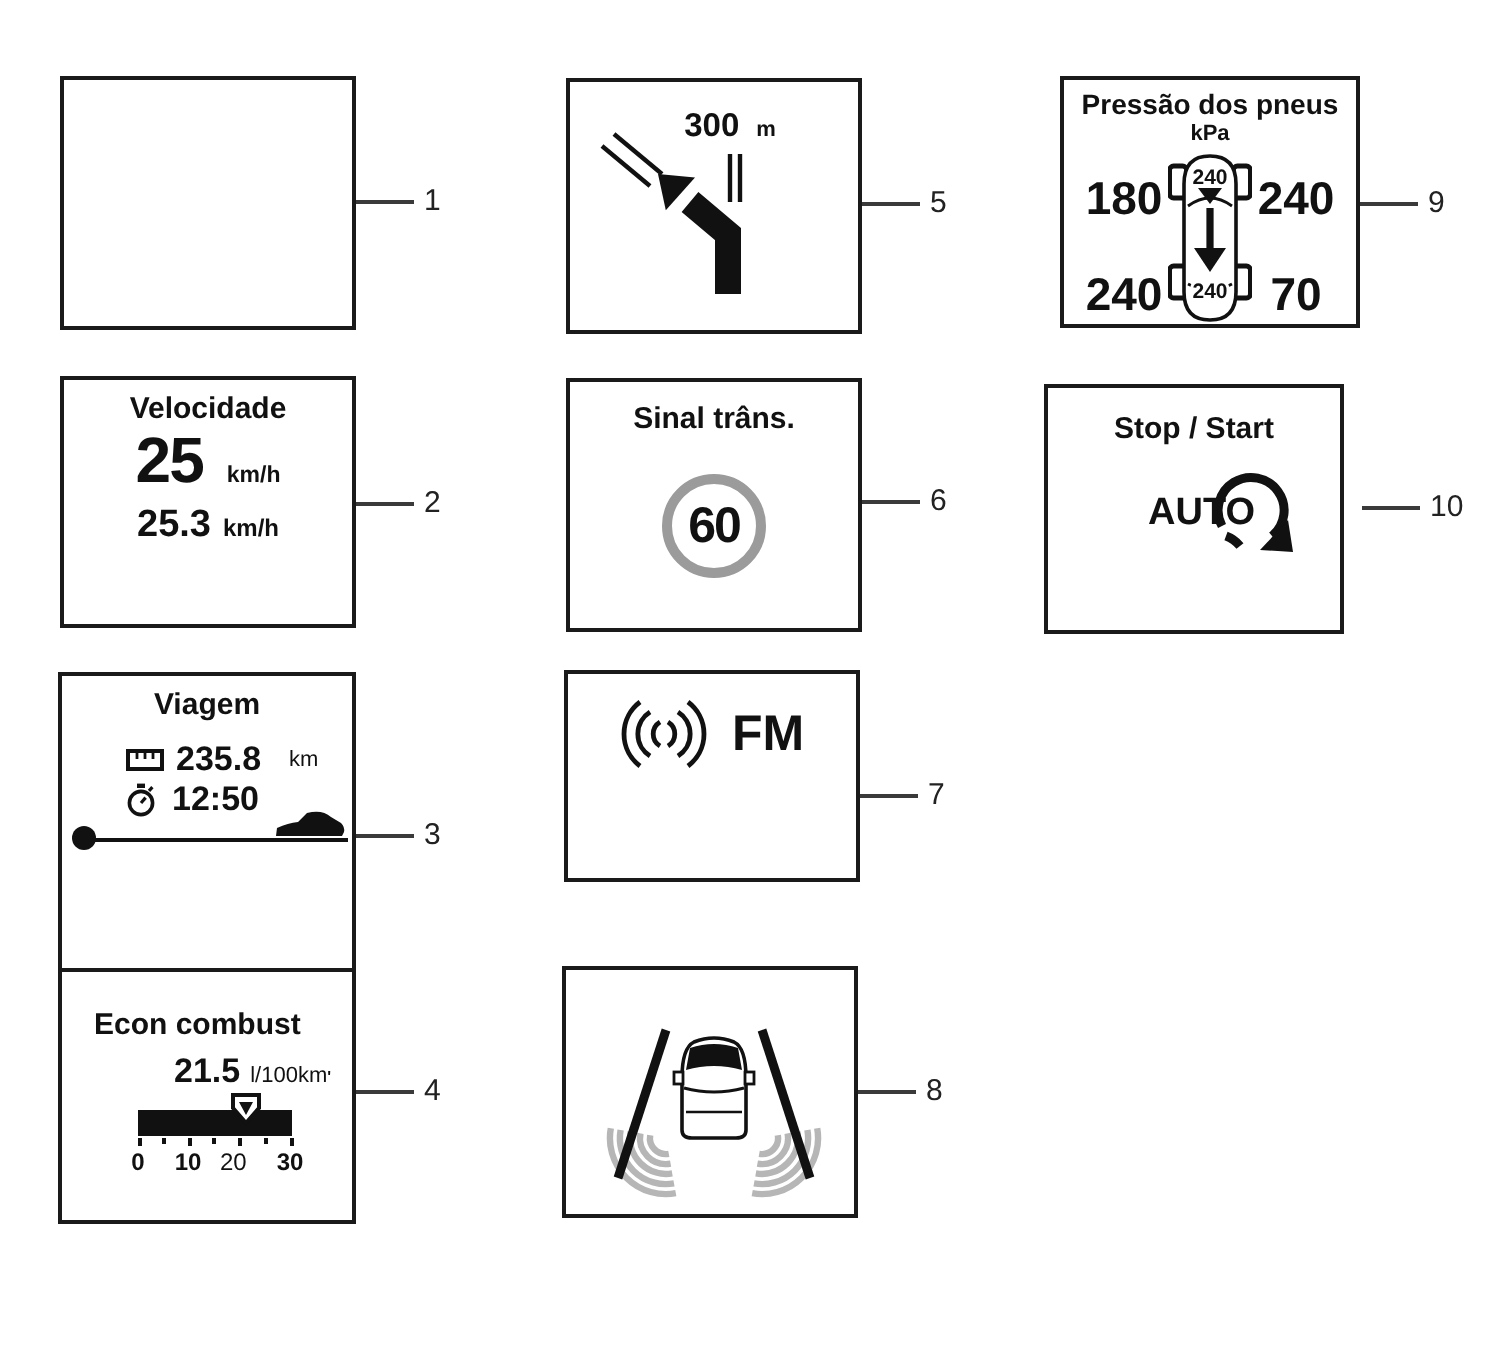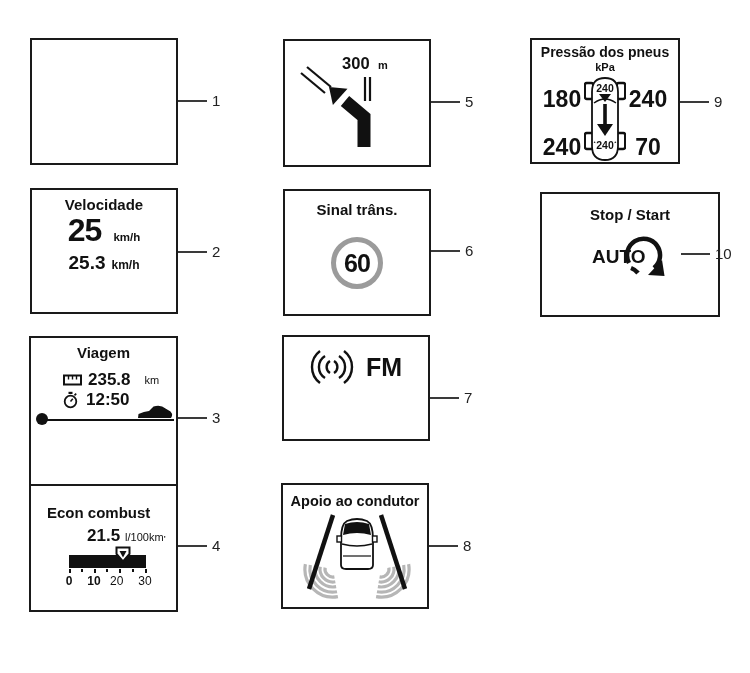--- a/index.html
+++ b/index.html
@@ -81,21 +81,21 @@
       <div style="position:absolute;left:50px;top:83px;width:1.5px;height:3px;background:#111"></div>
       <div style="position:absolute;left:63px;top:83px;width:1.5px;height:4px;background:#111"></div>
       <div style="position:absolute;left:75px;top:83px;width:1.5px;height:3px;background:#111"></div>
       <div style="position:absolute;left:88px;top:83px;width:1.5px;height:4px;background:#111"></div>
       <div style="position:absolute;left:101px;top:83px;width:1.5px;height:3px;background:#111"></div>
       <div style="position:absolute;left:114px;top:83px;width:1.5px;height:4px;background:#111"></div>
     </div>
     <span style="position:absolute;left:28px;top:88px;width:20px;text-align:center;font-weight:700;font-size:12px">0</span>
     <span style="position:absolute;left:53px;top:88px;width:20px;text-align:center;font-weight:700;font-size:12px">10</span>
     <span style="position:absolute;left:79px;top:88px;width:20px;font-weight:400;font-size:12px">20</span>
-    <span style="position:absolute;left:104px;top:88px;width:20px;text-align:center;font-weight:400;font-size:12px">30</span>
+    <span style="position:absolute;left:104px;top:88px;width:20px;text-align:center;font-weight:700;font-size:12px">30</span>
   </div>
 
   <div class="panel" style="left:283px;top:39px;width:148px;height:128px">
     <div style="position:absolute;top:13px;left:0;right:0;text-align:center;padding-left:16px">
       <span style="font-weight:700;font-size:16.5px">300</span>
       <span style="font-weight:700;font-size:11px;margin-left:4px">m</span>
     </div>
     <svg style="position:absolute;left:0;top:0" width="144" height="124" viewBox="0 0 144 124">
       <line x1="16" y1="32" x2="40" y2="52" stroke="#111" stroke-width="2.2"></line>
       <line x1="22" y1="26" x2="46" y2="46" stroke="#111" stroke-width="2.2"></line>
@@ -122,21 +122,20 @@
         <path d="M 20 12 A 7 7 0 0 0 20 24" fill="none" stroke="#111" stroke-width="2.4"></path>
         <path d="M 34 2 A 20 20 0 0 1 34 34" fill="none" stroke="#111" stroke-width="2.4"></path>
         <path d="M 29 7 A 13 13 0 0 1 29 29" fill="none" stroke="#111" stroke-width="2.4"></path>
         <path d="M 24 12 A 7 7 0 0 1 24 24" fill="none" stroke="#111" stroke-width="2.4"></path>
       </svg>
       <span style="font-weight:700;font-size:25px;margin-left:12px">FM</span>
     </div>
   </div>
 
   <div class="panel" style="left:281px;top:483px;width:148px;height:126px">
-    <div class="ttl" style="top:8px;font-size:14.5px">Apoio ao condutor</div>
     <svg style="position:absolute;left:12px;top:26px" width="124" height="88" viewBox="0 0 124 88">
       <g stroke="#b6b6b6" stroke-width="3.2" fill="none">
         <path d="M 39.4 65.9 A 8 8 0 0 1 30.1 56.6"></path>
         <path d="M 40.3 70.8 A 13 13 0 0 1 25.2 55.7"></path>
         <path d="M 41.1 75.7 A 18 18 0 0 1 20.3 54.9"></path>
         <path d="M 42.0 80.7 A 23 23 0 0 1 15.3 54.0"></path>
         <path d="M 42.9 85.6 A 28 28 0 0 1 10.4 53.1"></path>
       </g>
       <g stroke="#b6b6b6" stroke-width="3.2" fill="none">
         <path d="M 93.9 56.6 A 8 8 0 0 1 84.6 65.9"></path>
@@ -174,21 +173,21 @@
       <path d="M 10 27 Q 21 19 32 27" fill="none" stroke="#111" stroke-width="1.4"></path>
       <path d="M 10 66 Q 21 72 32 66" fill="none" stroke="#111" stroke-width="1.4"></path>
       <polygon points="15,18 27,18 21,26" fill="#111"></polygon>
       <rect x="19.2" y="28" width="3.6" height="22" fill="#111"></rect>
       <polygon points="13,48 29,48 21,60" fill="#111"></polygon>
       <text x="21" y="16" text-anchor="middle" font-size="10.5" font-weight="700" fill="#111" stroke="#fff" stroke-width="3" paint-order="stroke" font-family="Liberation Sans, sans-serif">240</text>
       <text x="21" y="73" text-anchor="middle" font-size="10.5" font-weight="700" fill="#111" stroke="#fff" stroke-width="3" paint-order="stroke" font-family="Liberation Sans, sans-serif">240</text>
     </svg>
   </div>
 
-  <div class="panel" style="left:540px;top:192px;width:180px;height:125px">
+  <div class="panel" style="left:522px;top:192px;width:150px;height:125px">
     <div class="ttl" style="top:12px;font-size:15px">Stop / Start</div>
     <div style="position:absolute;left:50px;top:38px;width:80px;height:48px">
       <span style="position:absolute;left:0;top:14px;font-weight:700;font-size:19px;z-index:2">AUTO</span>
       <svg style="position:absolute;left:29px;top:1px" width="46" height="46" viewBox="0 0 46 46">
         <path d="M 8 30 A 16.5 16.5 0 1 1 33 35" fill="none" stroke="#111" stroke-width="4.5"></path>
         <path d="M 10 35 A 16.5 16.5 0 0 1 17 40" fill="none" stroke="#111" stroke-width="4.5"></path>
         <polygon points="27,42 41,27 43.5,43" fill="#111"></polygon>
       </svg>
     </div>
   </div>

